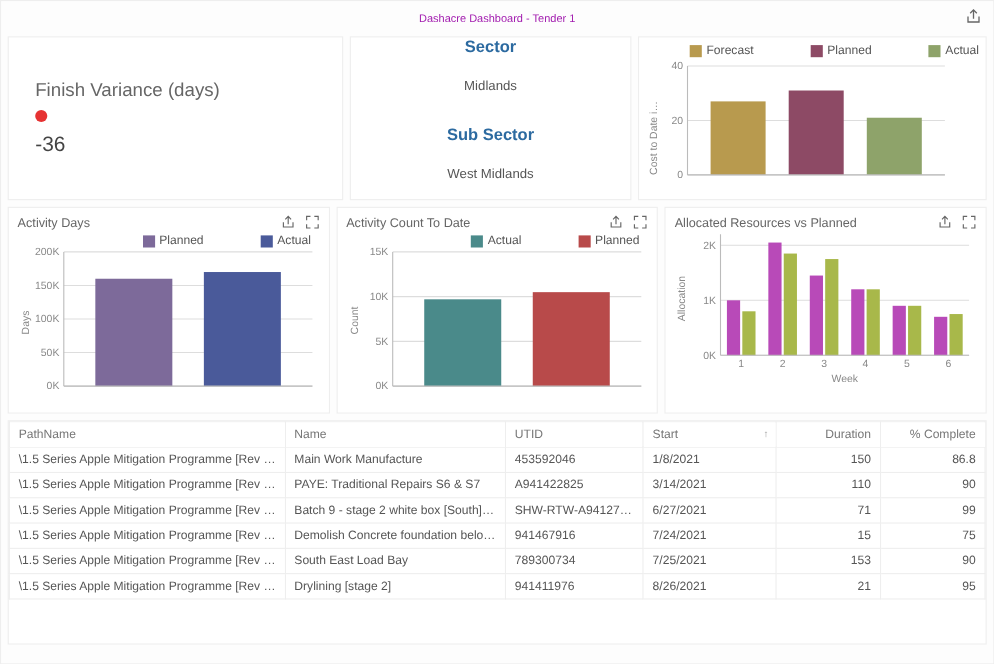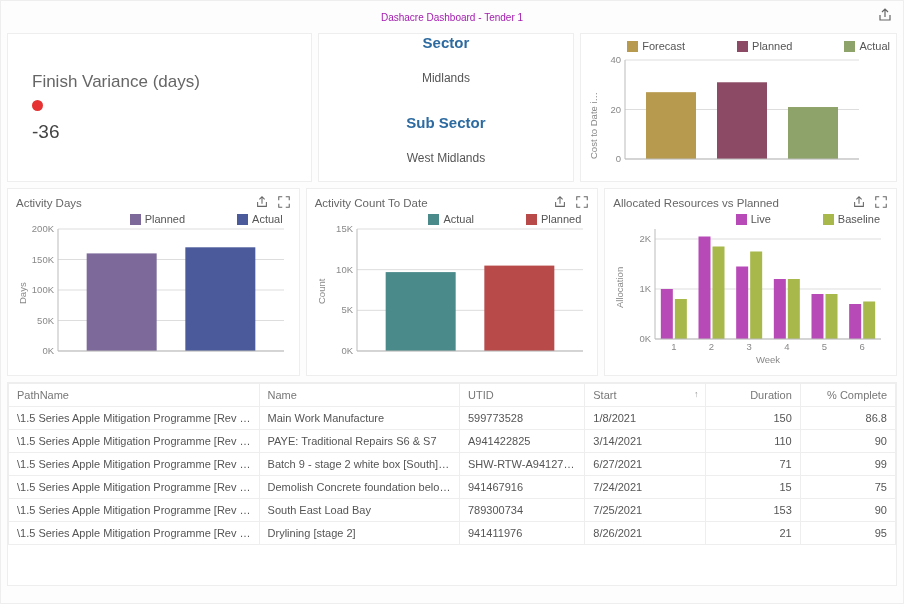--- a/index.html
+++ b/index.html
@@ -202,30 +202,20 @@
               </svg>
             </span>
           <span class="ic">
               <svg width="14" height="14" viewBox="0 0 16 16">
                 <path d="M2 6V2h4M14 10v4h-4M10 2h4v4M6 14H2v-4" fill="none" stroke="#666" stroke-width="1.2"></path>
               </svg>
             </span>
         </div>
       </div>
       <div class="panel-body">
-        <div class="legend" style="justify-content:flex-end; margin:4px 10px 0 0">
-          <div class="legend-item">
-              <span class="legend-swatch" style="background:#b84ab8"></span>
-              <span>Live</span>
-            </div>
-          <div class="legend-item">
-              <span class="legend-swatch" style="background:#a8b84a"></span>
-              <span>Baseline</span>
-            </div>
-        </div>
         <svg id="res-svg" width="278" height="140">
             <line x1="44" y1="114" x2="270" y2="114" stroke="#ddd"></line>
             <text x="40" y="117" text-anchor="end" class="tick-label">0K</text>
             <line x1="44" y1="64" x2="270" y2="64" stroke="#ddd"></line>
             <text x="40" y="67" text-anchor="end" class="tick-label">1K</text>
             <line x1="44" y1="14" x2="270" y2="14" stroke="#ddd"></line>
             <text x="40" y="17" text-anchor="end" class="tick-label">2K</text>
             <rect x="49.83333333333333" y="64" width="12" height="50" fill="#b84ab8"></rect>
             <rect x="63.83333333333333" y="74" width="12" height="40" fill="#a8b84a"></rect>
             <text x="62.83333333333333" y="125" text-anchor="middle" class="tick-label">1</text>
@@ -271,21 +261,21 @@
             <th><span>UTID</span></th>
             <th><span>Start</span><span class="sort-arrow">↑</span></th>
             <th class="num"><span>Duration</span></th>
             <th class="num"><span>% Complete</span></th>
           </tr>
         </thead>
         <tbody id="tbody">
             <tr>
               <td>\1.5 Series Apple Mitigation Programme [Rev 08]\…</td>
               <td>Main Work Manufacture</td>
-              <td>599773528</td>
+              <td>453592046</td>
               <td>1/8/2021</td>
               <td class="num">150</td>
               <td class="num">86.8</td>
             </tr>
             <tr>
               <td>\1.5 Series Apple Mitigation Programme [Rev 08]\…</td>
               <td>PAYE: Traditional Repairs S6 &amp; S7</td>
               <td>A941422825</td>
               <td>3/14/2021</td>
               <td class="num">110</td>

